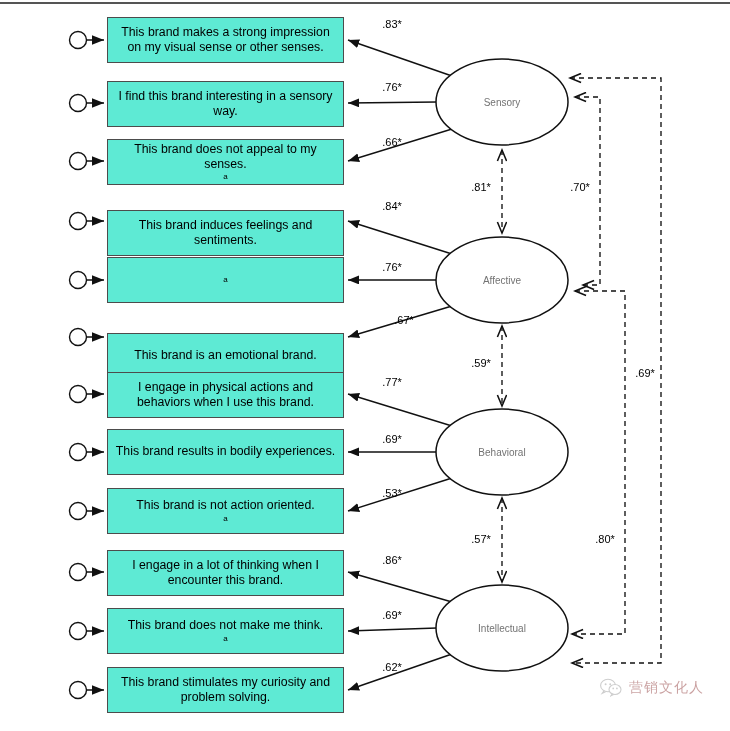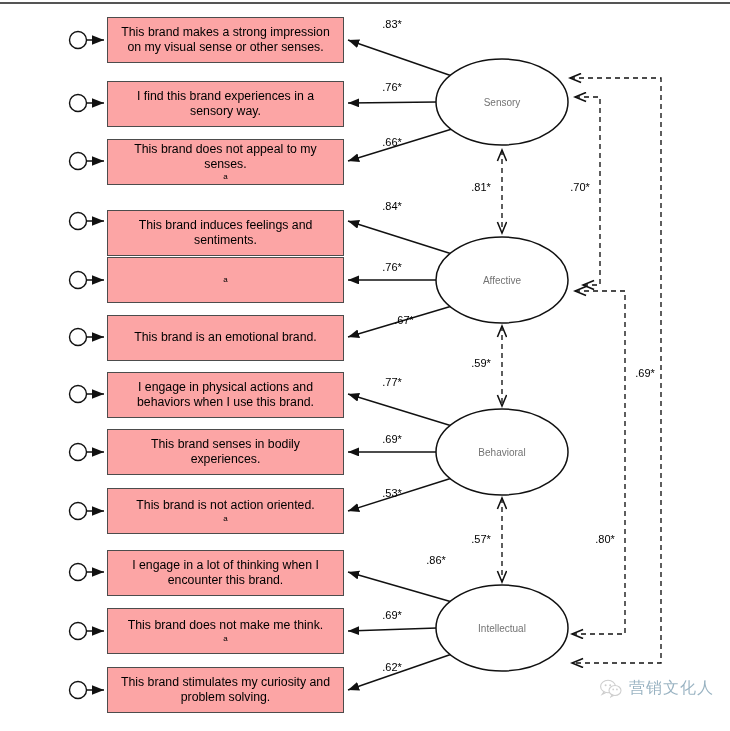--- a/index.html
+++ b/index.html
@@ -12,21 +12,21 @@
   }
   #canvas{position:absolute;left:0;top:0;width:730px;height:731px;}
   .topborder{
     position:absolute;left:0;top:2px;width:730px;height:2px;background:#555;
   }
   .svg-layer{position:absolute;left:0;top:0;width:730px;height:731px;}
   .ind-box{
     position:absolute;
     box-sizing:border-box;
     border:1.6px solid #4c4c4c;
-    background:#fca5a5;
+    background:#5eead4;
     display:flex;align-items:center;justify-content:center;
     text-align:center;
     font-size:12.3px;
     color:#000;
     line-height:1.25;
     padding:11px 7px;
   }
   .ind-box span{display:block;}
   .sup{font-size:8px;vertical-align:super;}
   .factor-label{
@@ -44,21 +44,21 @@
     white-space:nowrap;
     transform:translate(-50%,-50%);
   }
   .watermark{
     position:absolute;
     left:600px;top:678px;
     display:flex;align-items:center;gap:7px;
     opacity:.42;
   }
   .watermark .wm-text{
-    font-size:16px;color:#0c4a6e;letter-spacing:1px;
+    font-size:14px;color:#7f1d1d;letter-spacing:1px;
     font-family:Liberation Sans, sans-serif;
   }
 </style>
 </head>
 <body>
 
 <div id="canvas">
 
   <div class="topborder"></div>
 
@@ -141,44 +141,44 @@
 
     <path d="M 575 291 L 625 291 L 625 634 L 572 634" fill="none" stroke="#111" stroke-width="1.35" stroke-dasharray="5,4" marker-start="url(#ah-open-start)" marker-end="url(#ah-open)"></path>
 
     <path d="M 570 78 L 661 78 L 661 663 L 572 663" fill="none" stroke="#111" stroke-width="1.35" stroke-dasharray="5,4" marker-start="url(#ah-open-start)" marker-end="url(#ah-open)"></path>
   </svg>
 
   <div class="ind-box" style="left:107px;top:17px;width:237px;height:46px;">
     <span>This brand makes a strong impression on my visual sense or other senses.</span>
   </div>
   <div class="ind-box" style="left:107px;top:81px;width:237px;height:46px;">
-    <span>I find this brand experiences in a sensory way.</span>
+    <span>I find this brand interesting in a sensory way.</span>
   </div>
   <div class="ind-box" style="left:107px;top:139px;width:237px;height:46px;">
     <span>
         <span>This brand does not appeal to my senses.</span>
         <span class="sup">a</span>
       </span>
   </div>
   <div class="ind-box" style="left:107px;top:198px;width:237px;height:46px;margin-top:12px;">
     <span>This brand induces feelings and sentiments.</span>
   </div>
   <div class="ind-box" style="left:107px;top:257px;width:237px;height:46px;">
     <span>
         <span class="sup">a</span>
       </span>
   </div>
-  <div class="ind-box" style="left:107px;top:315px;width:237px;height:46px;">
+  <div class="ind-box" style="left:107px;top:333px;width:237px;height:46px;">
     <span>This brand is an emotional brand.</span>
   </div>
   <div class="ind-box" style="left:107px;top:372px;width:237px;height:46px;">
     <span>I engage in physical actions and behaviors when I use this brand.</span>
   </div>
   <div class="ind-box" style="left:107px;top:429px;width:237px;height:46px;">
-    <span>This brand senses in bodily experiences.</span>
+    <span>This brand results in bodily experiences.</span>
   </div>
   <div class="ind-box" style="left:107px;top:488px;width:237px;height:46px;">
     <span>
         <span>This brand is not action oriented.</span>
         <span class="sup">a</span>
       </span>
   </div>
   <div class="ind-box" style="left:107px;top:550px;width:237px;height:46px;">
     <span>I engage in a lot of thinking when I encounter this brand.</span>
   </div>
@@ -199,21 +199,21 @@
 
   <div class="coef" style="left:392px;top:24px;">.83*</div>
   <div class="coef" style="left:392px;top:87px;">.76*</div>
   <div class="coef" style="left:392px;top:142px;">.66*</div>
   <div class="coef" style="left:392px;top:206px;">.84*</div>
   <div class="coef" style="left:392px;top:267px;">.76*</div>
   <div class="coef" style="left:392px;top:320px;margin-left:12px;">.67*</div>
   <div class="coef" style="left:392px;top:382px;">.77*</div>
   <div class="coef" style="left:392px;top:439px;">.69*</div>
   <div class="coef" style="left:392px;top:493px;">.53*</div>
-  <div class="coef" style="left:392px;top:560px;margin-left:44px;">.86*</div>
+  <div class="coef" style="left:392px;top:560px;">.86*</div>
   <div class="coef" style="left:392px;top:615px;">.69*</div>
   <div class="coef" style="left:392px;top:667px;">.62*</div>
 
   <div class="coef" style="left:481px;top:187px;">.81*</div>
   <div class="coef" style="left:481px;top:363px;">.59*</div>
   <div class="coef" style="left:481px;top:539px;">.57*</div>
   <div class="coef" style="left:580px;top:187px;">.70*</div>
   <div class="coef" style="left:605px;top:539px;">.80*</div>
   <div class="coef" style="left:645px;top:373px;">.69*</div>
 

